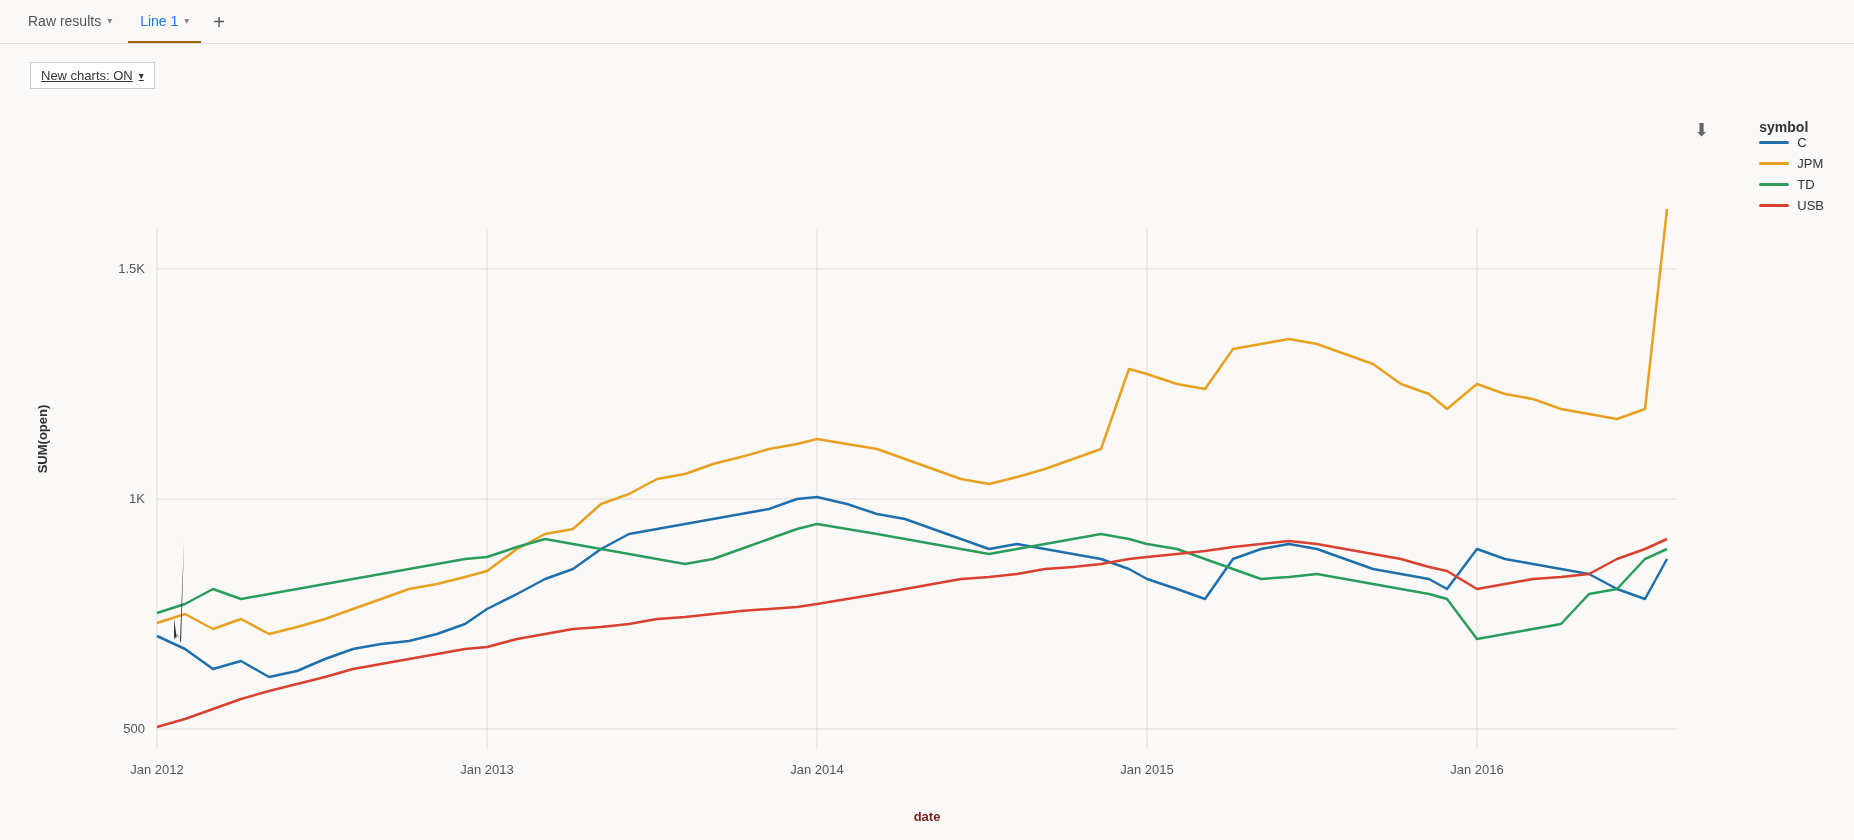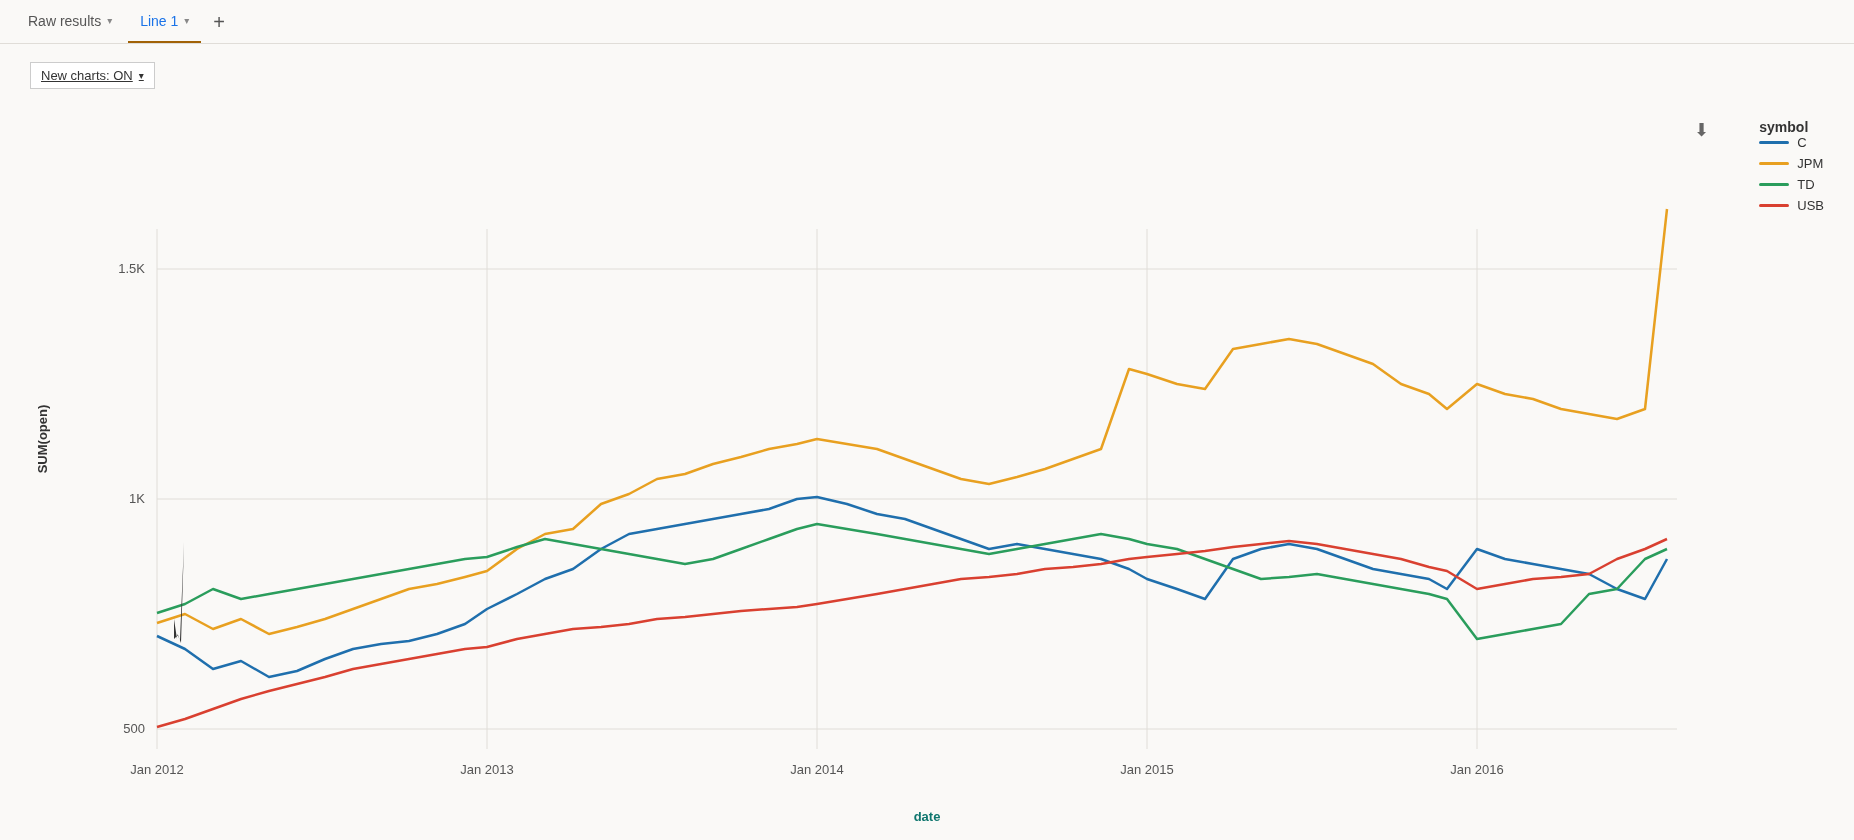--- a/index.html
+++ b/index.html
@@ -141,21 +141,21 @@
       color: #333;
       white-space: nowrap;
     }
     .x-label {
       position: absolute;
       bottom: 10px;
       left: 50%;
       transform: translateX(-50%);
       font-size: 13px;
       font-weight: 600;
-      color: #0f766e;
+      color: #7f1d1d;
     }
   </style>
 </head>
 <body>
 
 <div class="tab-bar">
   <div class="tab">
     <span>Raw results</span>
     <span class="tab-chevron">▾</span>
   </div>

